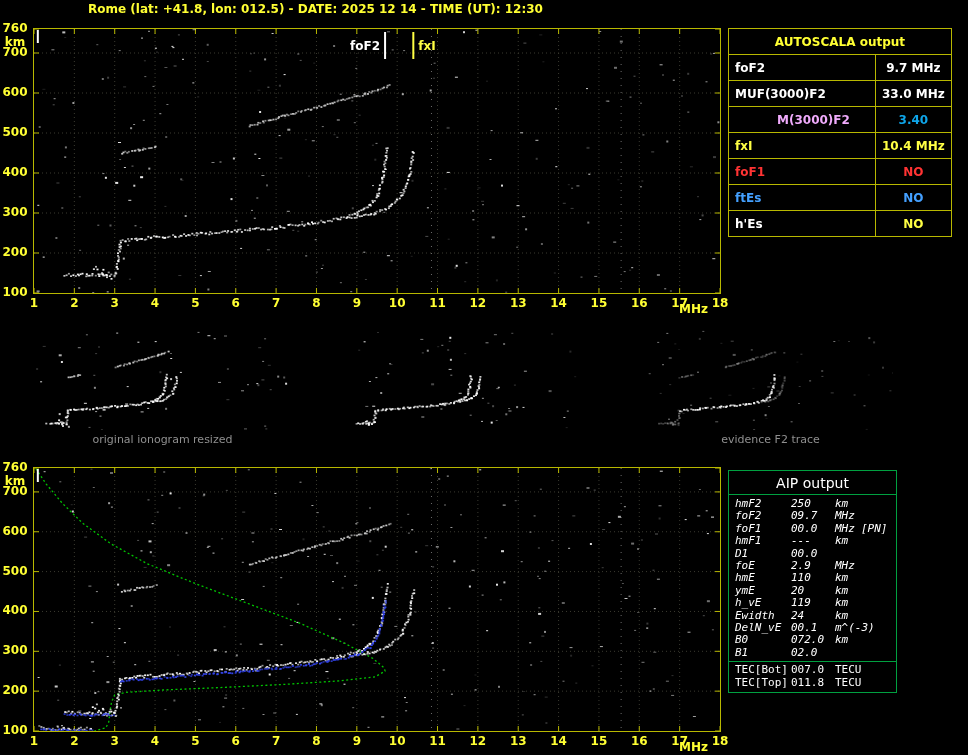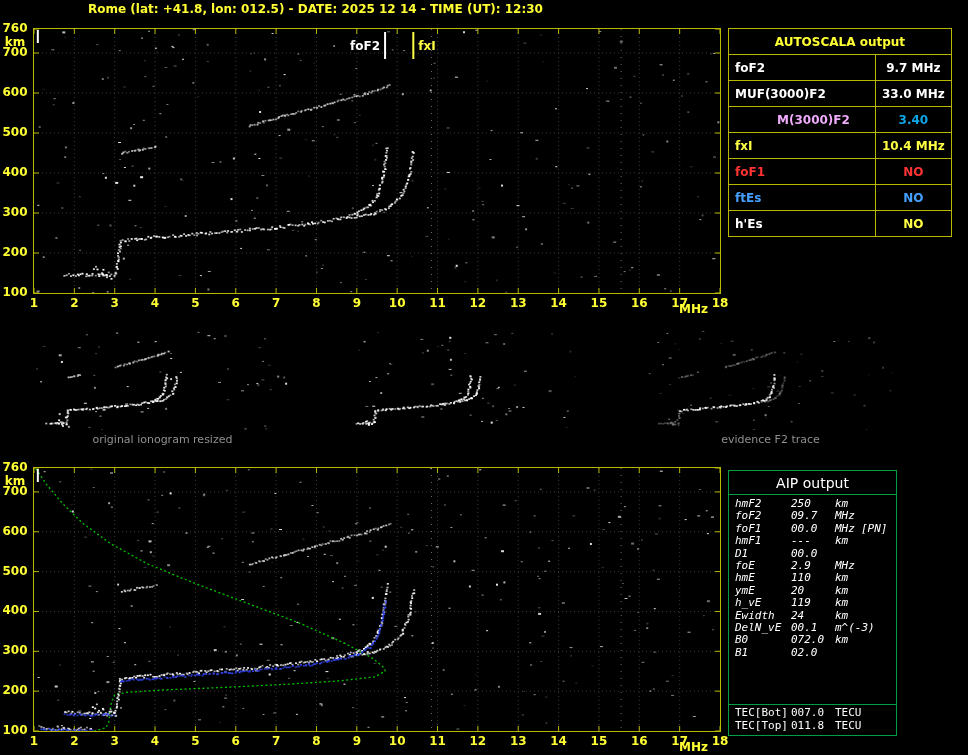--- a/index.html
+++ b/index.html
@@ -24,21 +24,21 @@
   .aip{position:absolute;left:728px;top:470px;width:167px;border:1px solid var(--green,#00a040);
        color:#fff;background:#000;}
   .aip-title{font-size:14px;text-align:center;padding:4px 0 3px;border-bottom:1px solid var(--green,#00a040);}
   .aip-rows{padding:3px 0 2px;font-style:italic;}
   .aip-row{display:flex;font-family:"DejaVu Sans Mono",monospace;font-size:11px;line-height:12.4px;
            padding-left:6px;white-space:pre;}
   .aip-l{width:56px;flex:none;}
   .aip-v{width:44px;flex:none;}
   .aip-u{width:26px;flex:none;}
   .aip-n{flex:none;}
-  .aip-tec{border-top:1px solid var(--green,#00a040);padding:2px 0 3px;margin-top:43px;}
+  .aip-tec{border-top:1px solid var(--green,#00a040);padding:2px 0 3px;}
   svg{display:block;}
 </style>
 </head>
 <body>
 
 <div id="root">
 
   <div class="page-title">Rome (lat: +41.8, lon: 012.5) - DATE: 2025 12 14 - TIME (UT): 12:30</div>
 
   <div class="plot" id="main-plot">

